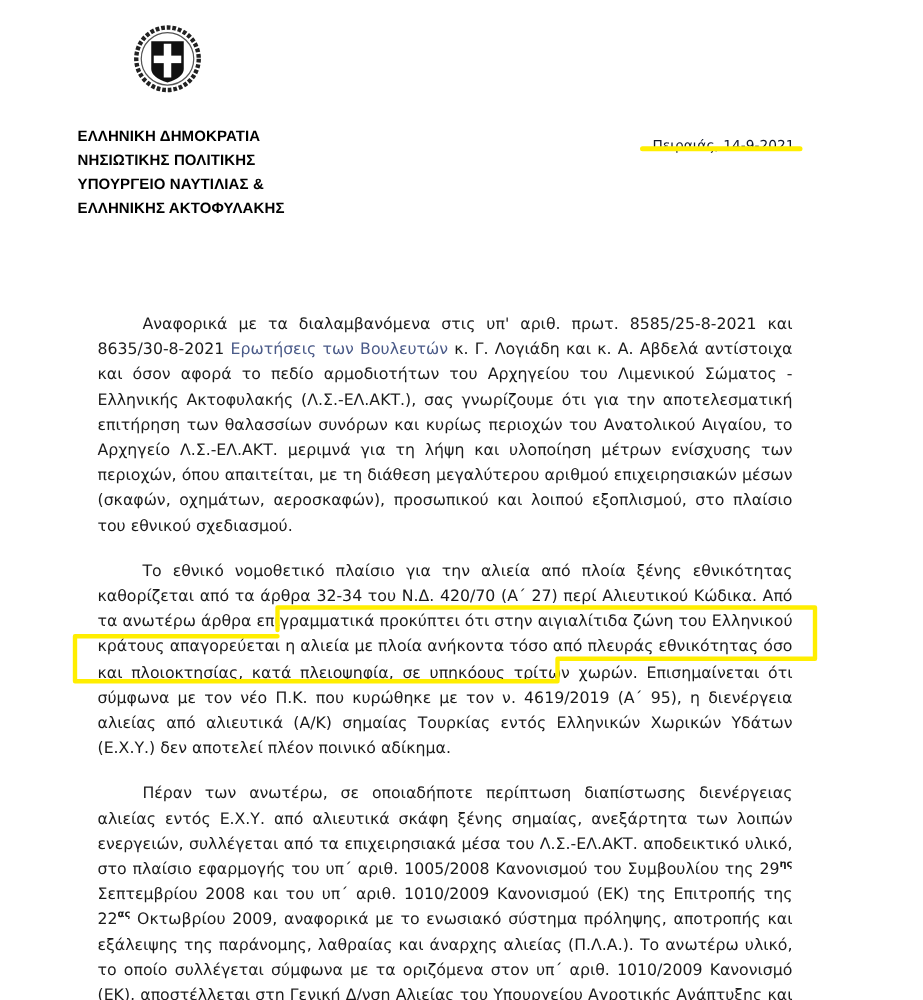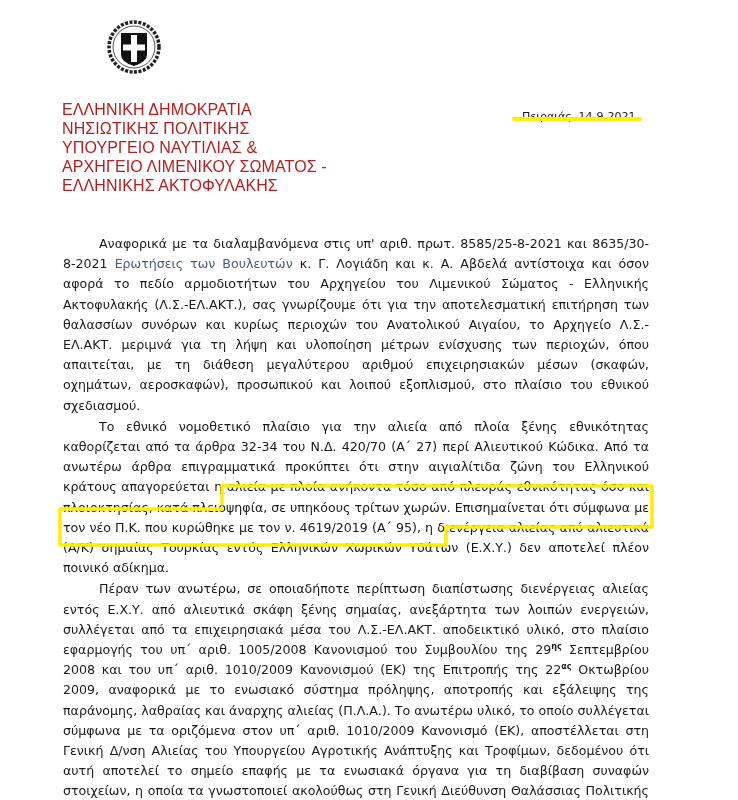--- a/index.html
+++ b/index.html
@@ -1,47 +1,46 @@
 <!DOCTYPE html>
 <html><head>
 <meta charset="utf-8">
 <style>
   html, body { margin: 0; padding: 0; background: #ffffff; }
   body { width: 738px; height: 800px; position: relative; overflow: hidden;
          font-family: "DejaVu Sans", sans-serif; color: #1a1a1a; }
   .emblem { position: absolute; left: 106px; top: 18px; width: 56px; height: 58px; }
   .header { position: absolute; left: 62px; top: 100px; font-family: "Liberation Sans", sans-serif;
-            font-weight: normal; font-size: 16px; line-height: 19px; color: #b91c1c; letter-spacing: 0.1px; }
+            font-weight: bold; font-size: 12px; line-height: 19px; color: #000000; letter-spacing: 0.1px; }
   .header div { white-space: nowrap; }
   .date { position: absolute; left: 522px; top: 110px; font-size: 11px; color: #0f172a; }
   .date-underline { position: absolute; left: 512px; top: 117px; width: 130px; height: 4px;
                     background: #ffee00; border-radius: 2px; }
   .body-text { position: absolute; left: 62px; top: 233px; width: 588px;
                font-size: 12.6px; line-height: 20.2px; text-align: justify; color: #1a1a1a; }
-  .body-text p { margin: 1px; text-indent: 36px; }
+  .body-text p { margin: 16px; text-indent: 36px; }
   .link { color: #4a5a88; }
   sup { font-size: 8px; line-height: 0; font-weight: bold; }
   .highlight { position: absolute; left: 0; top: 0; width: 738px; height: 800px; pointer-events: none; }
 </style>
 </head>
 <body>
 
 <svg class="emblem" viewBox="0 0 56 58">
   <circle cx="28" cy="29" r="25" fill="none" stroke="#222" stroke-width="3.5" stroke-dasharray="3 1.5"></circle>
   <circle cx="28" cy="29" r="21" fill="none" stroke="#555" stroke-width="1"></circle>
   <path d="M15 15 H41 V37 Q41 44 28 48 Q15 44 15 37 Z" fill="#111"></path>
   <rect x="25" y="17" width="6" height="27" fill="#fff"></rect>
   <rect x="17" y="26.5" width="22" height="6" fill="#fff"></rect>
 </svg>
 
 <div class="header">
   <div>ΕΛΛΗΝΙΚΗ ΔΗΜΟΚΡΑΤΙΑ</div>
   <div>ΝΗΣΙΩΤΙΚΗΣ ΠΟΛΙΤΙΚΗΣ</div>
   <div>ΥΠΟΥΡΓΕΙΟ ΝΑΥΤΙΛΙΑΣ &amp;</div>
-  <div>ΑΡΧΗΓΕΙΟ ΛΙΜΕΝΙΚΟΥ ΣΩΜΑΤΟΣ -</div>
   <div>ΕΛΛΗΝΙΚΗΣ ΑΚΤΟΦΥΛΑΚΗΣ</div>
 </div>
 
 <div class="date">Πειραιάς, 14-9-2021</div>
 <div class="date-underline"></div>
 
 <div class="body-text">
   <p><span>Αναφορικά με τα διαλαμβανόμενα στις υπ' αριθ. πρωτ. 8585/25-8-2021 και 8635/30-8-2021 </span><span class="link">Ερωτήσεις των Βουλευτών</span><span> κ. Γ. Λογιάδη και κ. Α. Αβδελά αντίστοιχα και όσον αφορά το πεδίο αρμοδιοτήτων του Αρχηγείου του Λιμενικού Σώματος - Ελληνικής Ακτοφυλακής (Λ.Σ.-ΕΛ.ΑΚΤ.),  σας γνωρίζουμε ότι για την αποτελεσματική επιτήρηση των θαλασσίων συνόρων και κυρίως περιοχών του Ανατολικού Αιγαίου, το Αρχηγείο Λ.Σ.-ΕΛ.ΑΚΤ. μεριμνά για τη λήψη και υλοποίηση μέτρων ενίσχυσης των περιοχών, όπου απαιτείται, με τη διάθεση μεγαλύτερου αριθμού επιχειρησιακών μέσων (σκαφών, οχημάτων, αεροσκαφών), προσωπικού και λοιπού εξοπλισμού, στο πλαίσιο του εθνικού σχεδιασμού.</span></p>
   <p><span>Το εθνικό νομοθετικό πλαίσιο για την αλιεία από πλοία ξένης εθνικότητας καθορίζεται από τα άρθρα 32-34 του Ν.Δ. 420/70 (Α΄ 27) περί Αλιευτικού Κώδικα. Από τα ανωτέρω άρθρα επιγραμματικά προκύπτει ότι στην αιγιαλίτιδα ζώνη του Ελληνικού κράτους απαγορεύεται η αλιεία με πλοία ανήκοντα τόσο από πλευράς εθνικότητας όσο και πλοιοκτησίας, κατά πλειοψηφία, σε υπηκόους τρίτων χωρών. </span><span>Επισημαίνεται ότι σύμφωνα με τον νέο Π.Κ. που κυρώθηκε με τον ν. 4619/2019 (Α΄ 95), η διενέργεια αλιείας από αλιευτικά (Α/Κ) σημαίας Τουρκίας εντός Ελληνικών Χωρικών Υδάτων (Ε.Χ.Υ.) δεν αποτελεί πλέον ποινικό αδίκημα.</span></p>
   <p><span>Πέραν των ανωτέρω, σε οποιαδήποτε περίπτωση διαπίστωσης διενέργειας αλιείας εντός Ε.Χ.Υ. από αλιευτικά σκάφη ξένης σημαίας, ανεξάρτητα των λοιπών ενεργειών, συλλέγεται από τα επιχειρησιακά μέσα του Λ.Σ.-ΕΛ.ΑΚΤ. αποδεικτικό υλικό, στο πλαίσιο εφαρμογής του υπ΄ αριθ. 1005/2008 Κανονισμού του Συμβουλίου της 29</span><sup>ης</sup><span> Σεπτεμβρίου 2008 και του υπ΄ αριθ. 1010/2009 Κανονισμού (ΕΚ) της Επιτροπής της 22</span><sup>ας</sup><span> Οκτωβρίου 2009, αναφορικά με το ενωσιακό σύστημα πρόληψης, αποτροπής και εξάλειψης της παράνομης, λαθραίας και άναρχης  αλιείας (Π.Λ.Α.). Το ανωτέρω υλικό, το οποίο συλλέγεται σύμφωνα με τα οριζόμενα στον υπ΄ αριθ. 1010/2009 Κανονισμό (ΕΚ), αποστέλλεται στη Γενική Δ/νση Αλιείας του Υπουργείου Αγροτικής Ανάπτυξης και Τροφίμων, δεδομένου ότι αυτή αποτελεί το σημείο επαφής με τα ενωσιακά όργανα για τη διαβίβαση συναφών στοιχείων, η οποία τα γνωστοποιεί ακολούθως στη Γενική Διεύθυνση Θαλάσσιας Πολιτικής και Αλιείας (DG MARE) της Ευρωπαϊκής Επιτροπής, ώστε δυνητικά να επιβληθούν κυρώσεις και μέτρα όπως περιγράφονται παραπάνω.</span></p>

